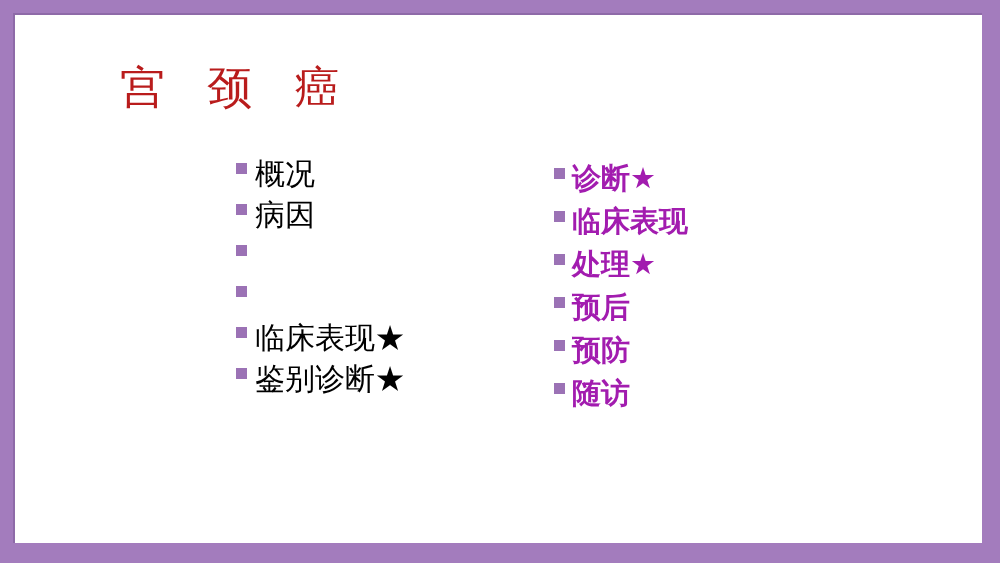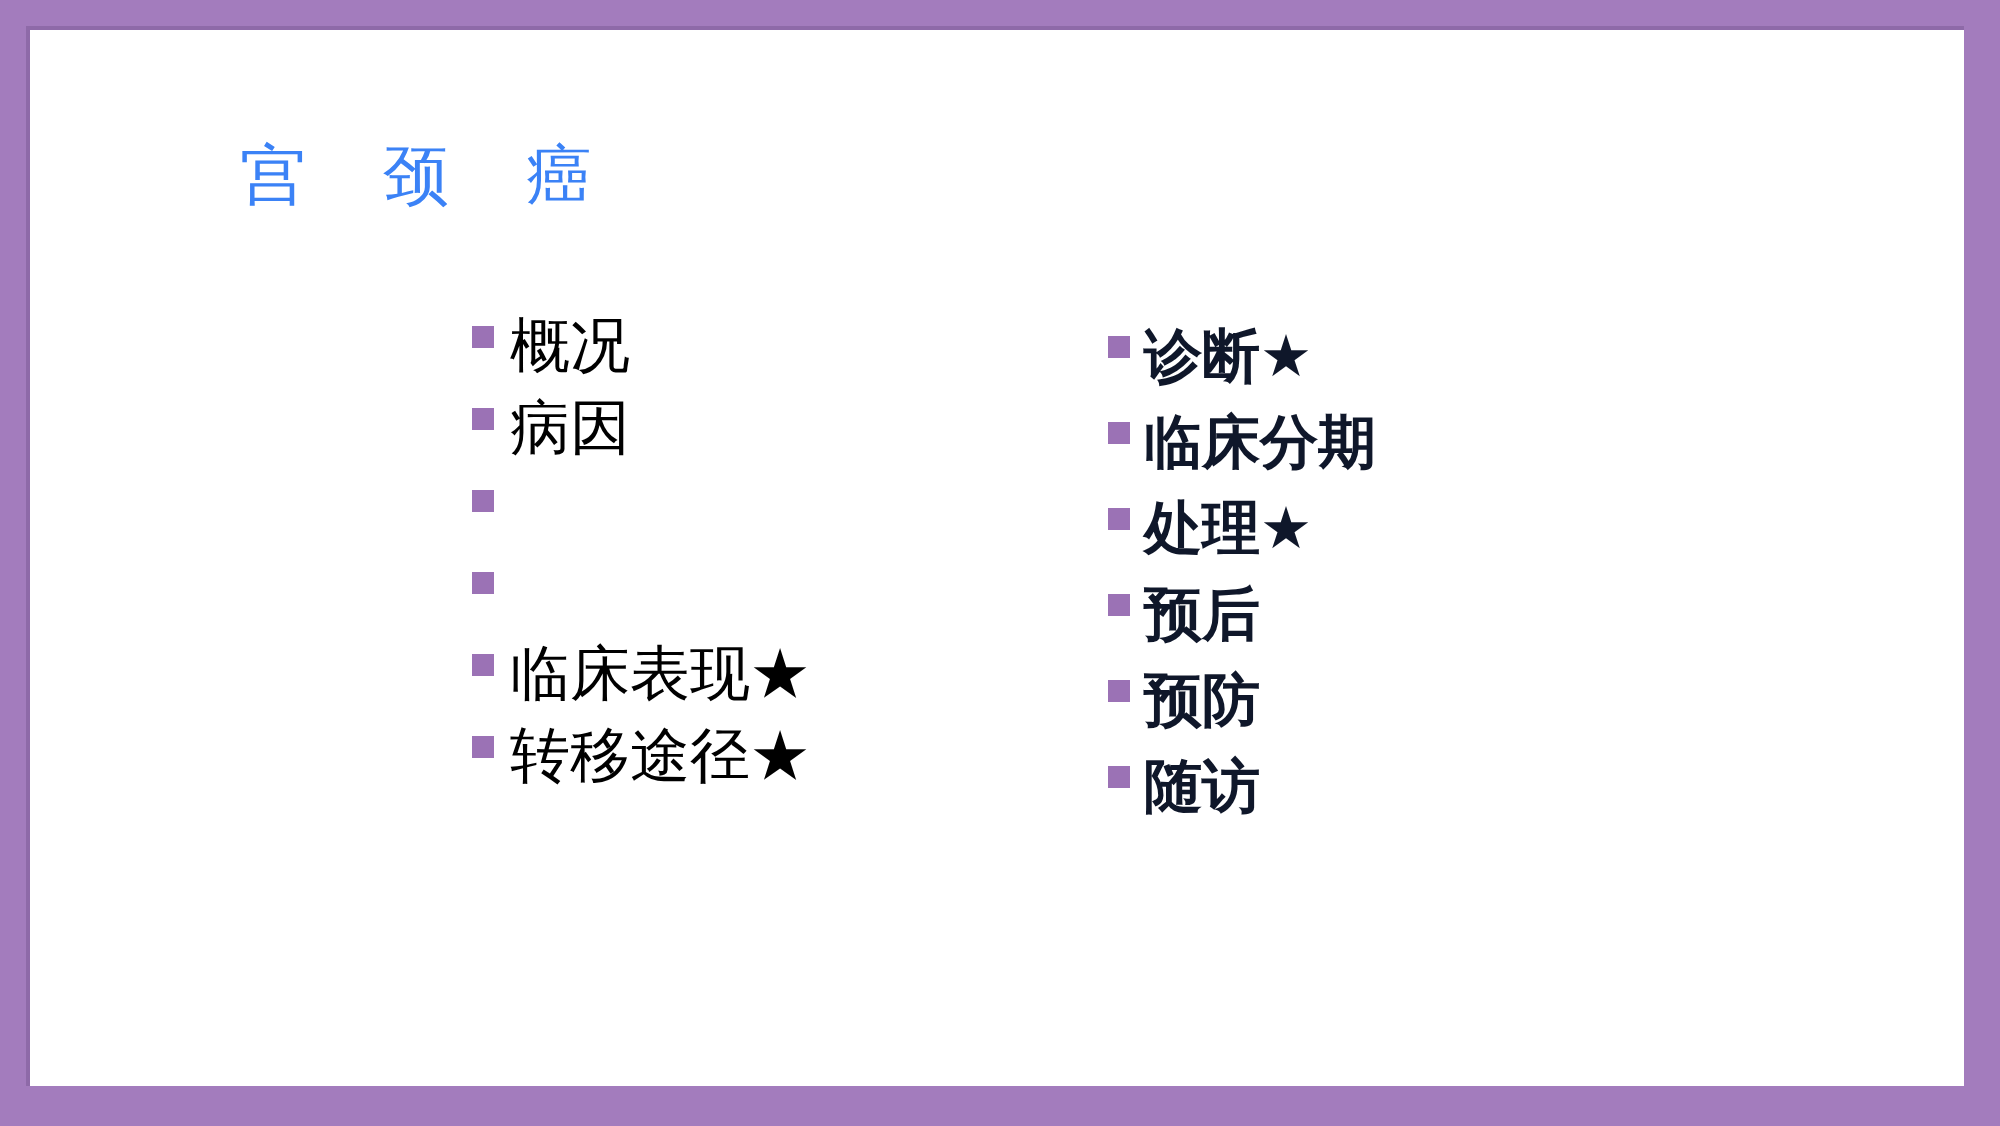--- a/index.html
+++ b/index.html
@@ -79,24 +79,24 @@
     height: 528px;
     background: #ffffff;
   }
 
   
   #slide-title {
     position: absolute;
     left: 120px;
     top: 60px;
     font-family: "DejaVu Serif", "Liberation Serif", serif;
-    font-size: 33px;
+    font-size: 45px;
     line-height: 56px;
     letter-spacing: 14px;
-    color: #3b82f6;
+    color: #b91c1c;
     white-space: nowrap;
     font-weight: 400;
   }
 
   
   .column {
     position: absolute;
   }
   #column-left {
     left: 236px;
@@ -154,21 +154,21 @@
     height: 43px;
   }
   #column-right .bullet-mark {
     margin-top: 9px;
     margin-right: 7px;
   }
   #column-right .bullet-text {
     font-family: "DejaVu Sans", "Liberation Sans", sans-serif;
     font-size: 29px;
     line-height: 38px;
-    color: #0f172a;
+    color: #a21caf;
     font-weight: 700;
   }
 </style>
 </head>
 <body>
 
 <div id="slide">
 
   <div class="frame-band frame-top"></div>
   <div class="frame-band frame-left"></div>
@@ -196,34 +196,34 @@
       </li>
       <li class="bullet-item">
         <span class="bullet-mark"></span>
       </li>
       <li class="bullet-item">
         <span class="bullet-mark"></span>
         <span class="bullet-text">临床表现★</span>
       </li>
       <li class="bullet-item">
         <span class="bullet-mark"></span>
-        <span class="bullet-text">转移途径★</span>
+        <span class="bullet-text">鉴别诊断★</span>
       </li>
     </ul>
   </div>
 
   <div class="column" id="column-right">
     <ul class="bullet-list">
       <li class="bullet-item">
         <span class="bullet-mark"></span>
         <span class="bullet-text">诊断★</span>
       </li>
       <li class="bullet-item">
         <span class="bullet-mark"></span>
-        <span class="bullet-text">临床分期</span>
+        <span class="bullet-text">临床表现</span>
       </li>
       <li class="bullet-item">
         <span class="bullet-mark"></span>
         <span class="bullet-text">处理★</span>
       </li>
       <li class="bullet-item">
         <span class="bullet-mark"></span>
         <span class="bullet-text">预后</span>
       </li>
       <li class="bullet-item">

